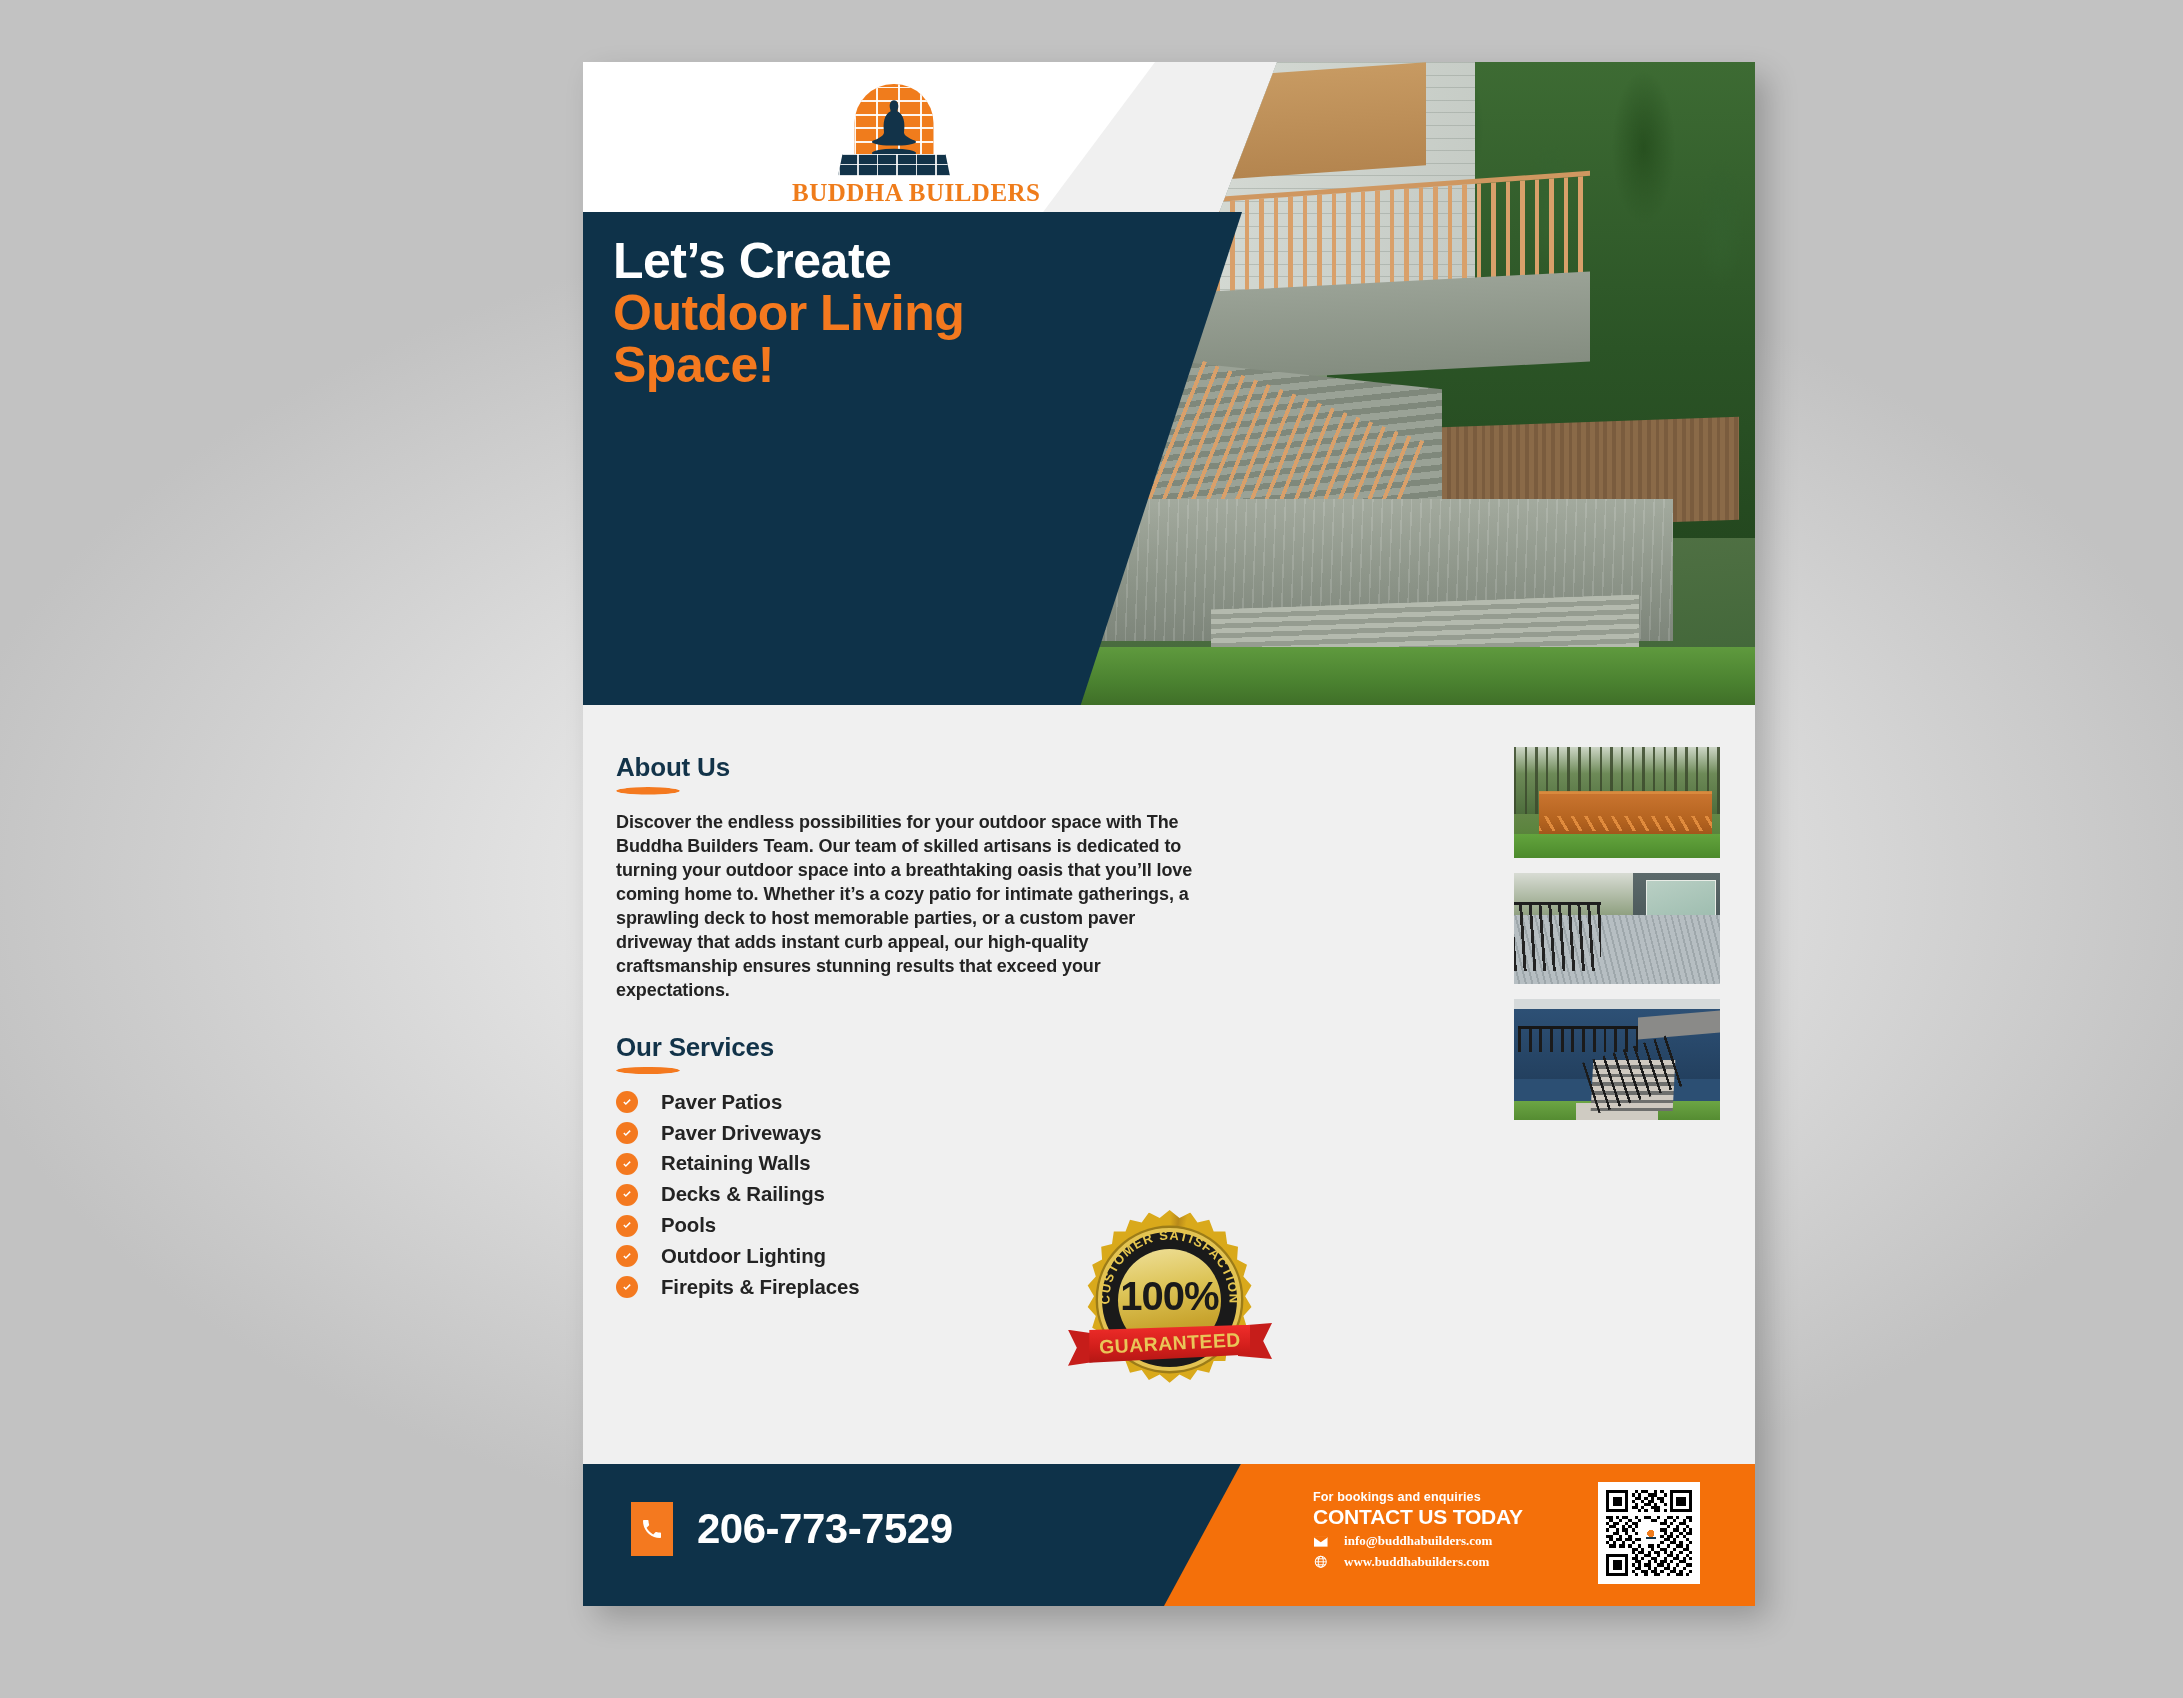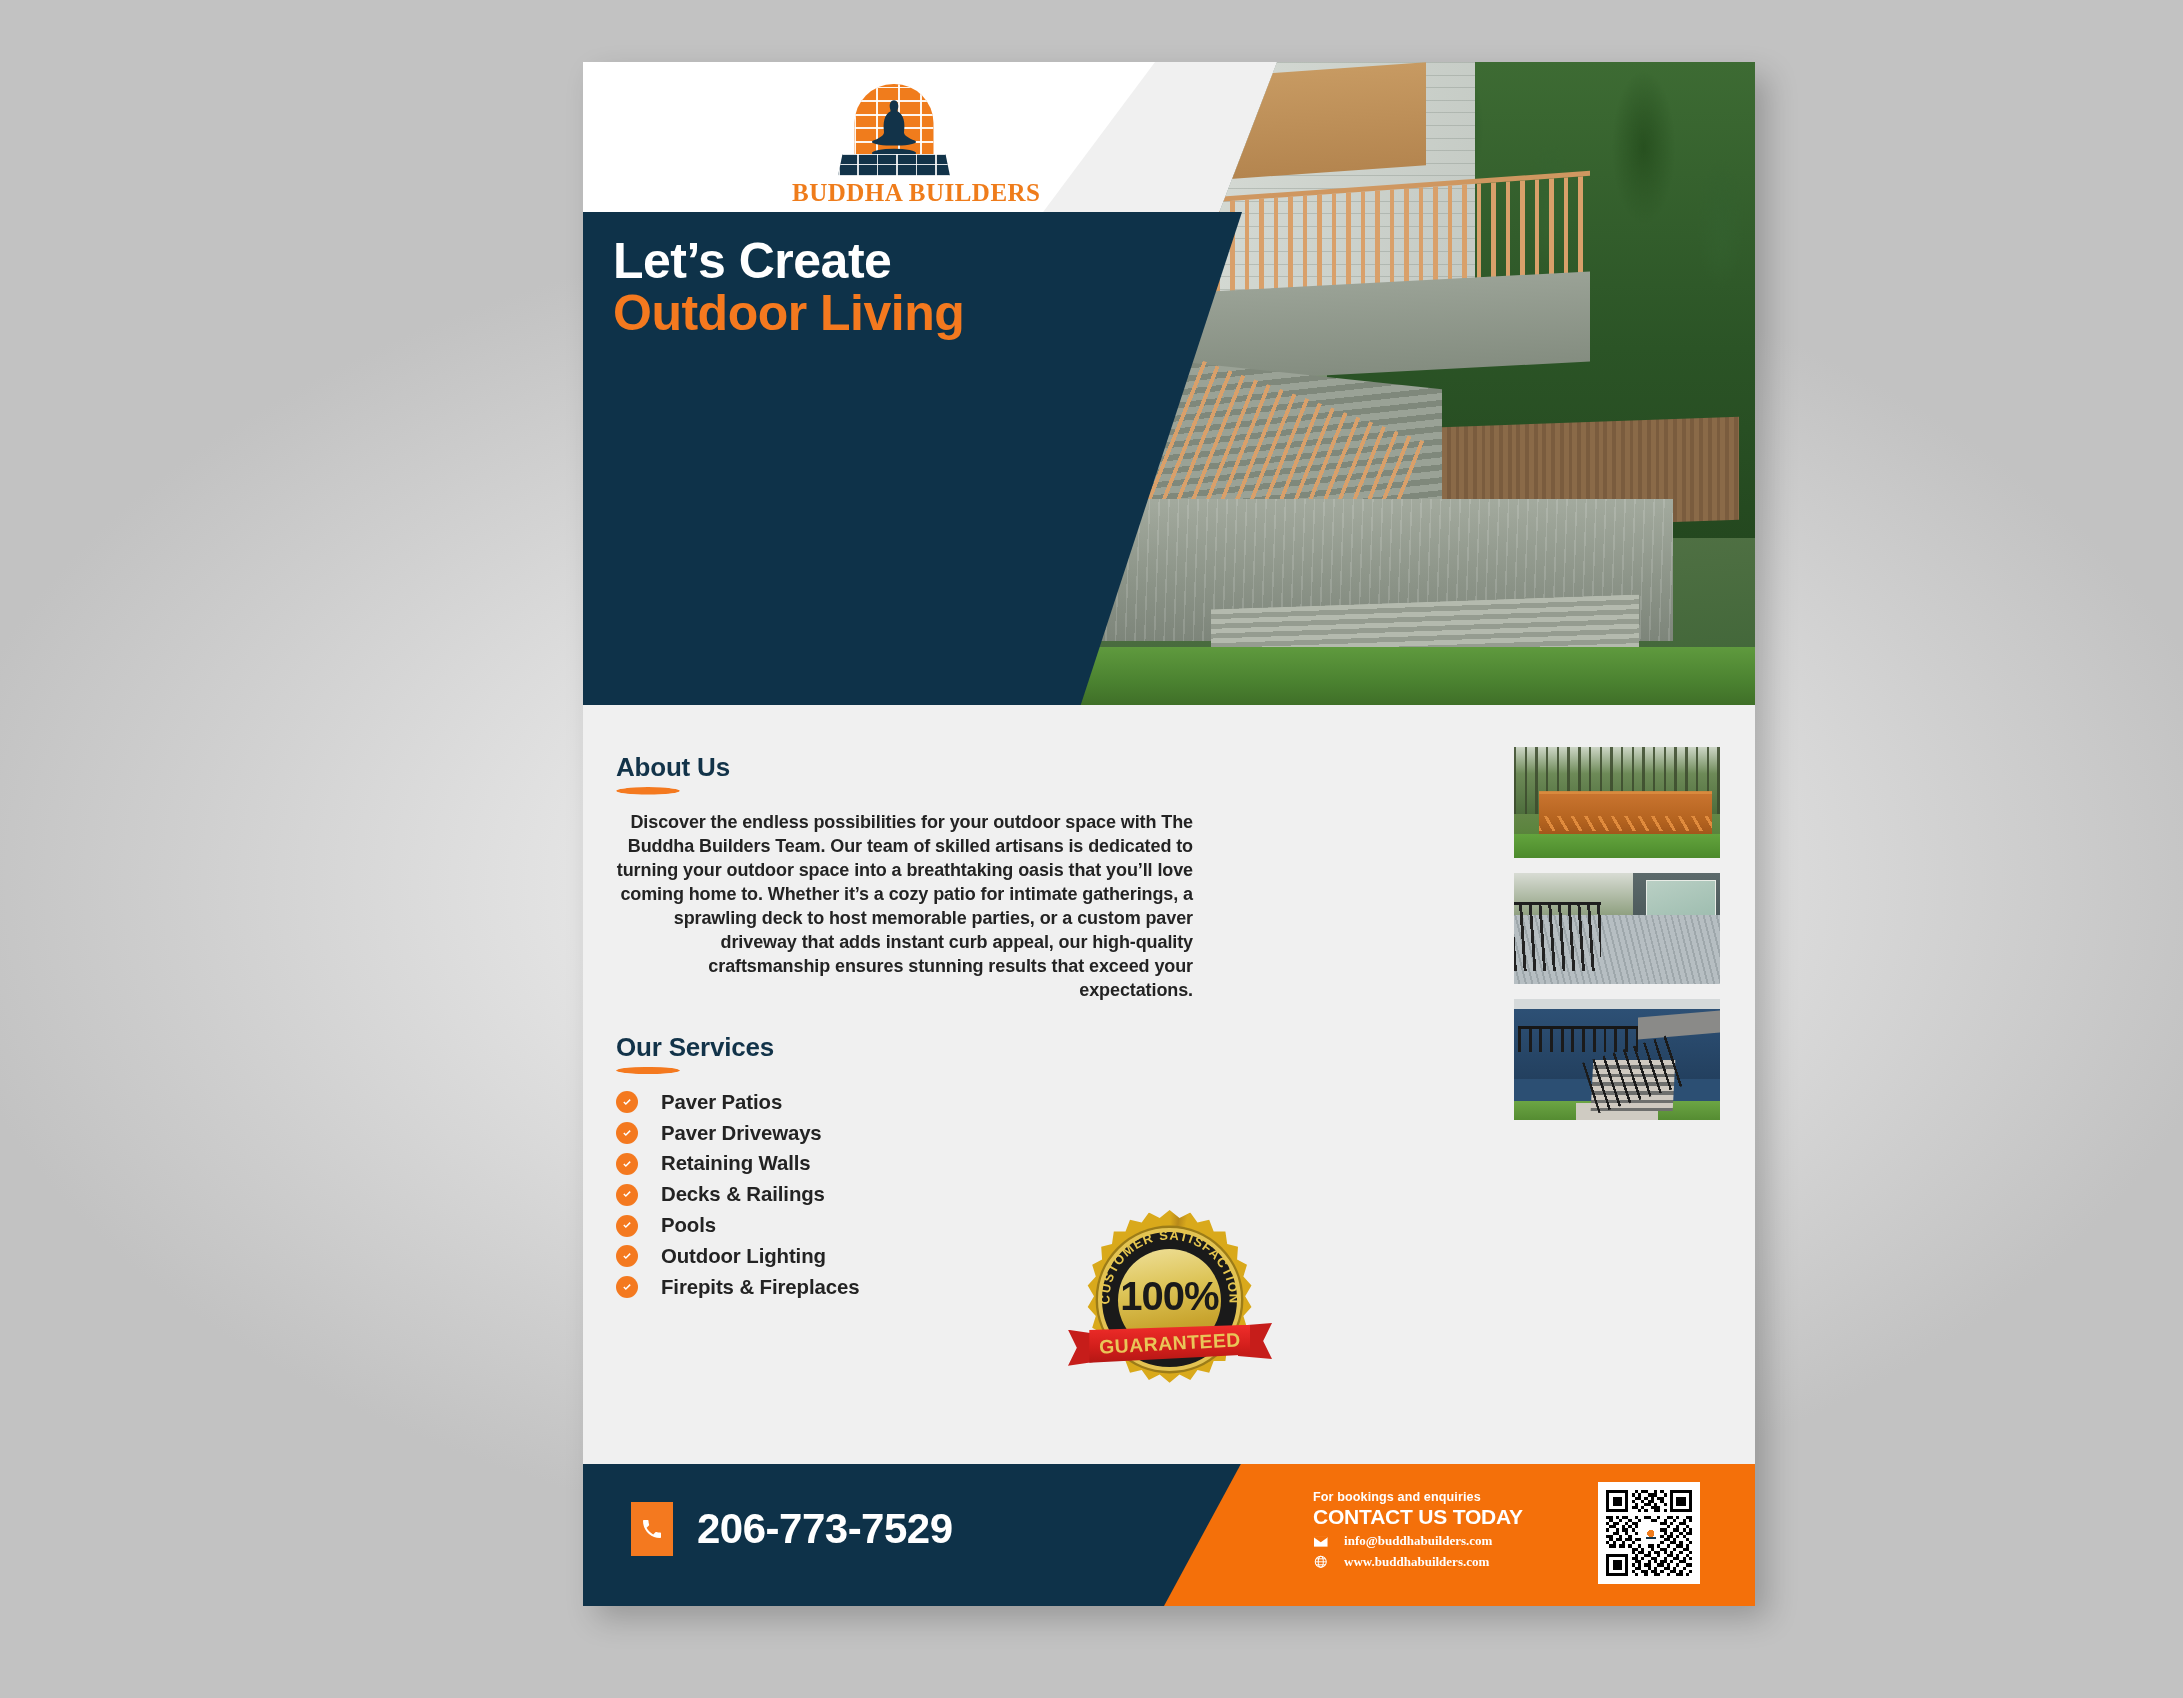--- a/index.html
+++ b/index.html
@@ -141,21 +141,20 @@
     display:block; width:64px; height:7.8px; margin-top:3.9px;
     background:#f4791f;
     border-radius:50%/50%;
     clip-path: ellipse(50% 48% at 50% 50%);
   }
 
   .about-text{
     margin-top:16.5px; width:577px;
     font-size:18px; line-height:1.33; font-weight:700; color:#232323;
     letter-spacing:-0.1px;
-    text-align:right;
   }
 
   .services-block{ margin-top:29px; }
   .svc-list{ list-style:none; margin-top:16.5px; }
   .svc-item{ display:flex; align-items:center; margin-bottom:7.8px; }
   .svc-check{
     width:22px; height:22px; border-radius:50%; background:#f4791f;
     display:flex; align-items:center; justify-content:center; flex:0 0 auto;
   }
   .svc-check svg{ width:12.6px; height:12.6px; }
@@ -318,20 +317,21 @@
         </div>
         <div class="logo-name">BUDDHA BUILDERS</div>
         <div class="logo-tag">OUTDOOR LIVING SPACES</div>
       </div>
     </div>
 
     <div class="hero-navy">
       <div class="headline">
         <span>Let’s Create</span><br>
         <span class="orange">Outdoor Living</span>
+        <span class="orange">Space!</span>
       </div>
     </div>
   </div>
 
   <div class="body-area">
 
     <div class="col-left">
 
       <div>
         <div class="sec-head">About Us</div>

